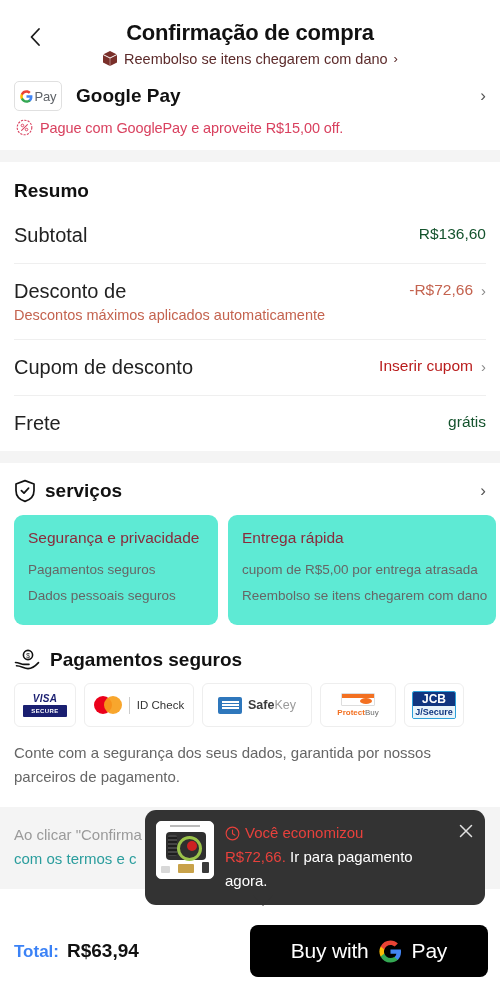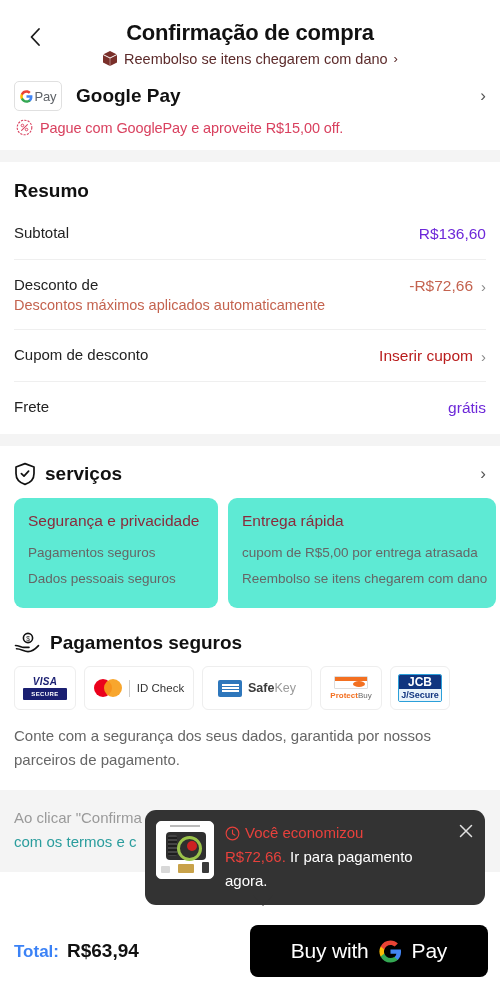--- a/index.html
+++ b/index.html
@@ -57,24 +57,24 @@
   
   .section { padding: 0 14px; }
   .sec-title { font-size: 19px; font-weight: 700; color:#111; padding: 18px 0 6px 0; }
   .row {
     display:flex; align-items:flex-start; justify-content:space-between;
     padding: 16px 0 16px 0; border-bottom: 1px solid #efefef;
     min-height: 52px;
   }
   .row:last-child { border-bottom: none; }
   .row-left { display:flex; flex-direction:column; gap:4px; }
-  .row-label { font-size: 15px; color:#222; }
+  .row-label { font-size: 20px; color:#222; }
   .row-sub { font-size: 14.5px; color:#c4634f; }
   .row-right { display:flex; align-items:center; gap:8px; white-space:nowrap; padding-top:1px;}
-  .row-value { font-size: 15.5px; color:#6d28d9; }
+  .row-value { font-size: 15.5px; color:#14532d; }
   .row-value.accent { color:#c4634f; }
   .row-value.muted { color:#b91c1c; }
   .chev { font-size: 15px; color:#8a8a8a; font-weight:300; }
   .clickable { cursor:pointer;gap:16px; }
 
   
   .srv-head {
     display:flex; align-items:center; gap:9px; padding: 16px 14px 0 14px;
     cursor:pointer; position:relative;
   }
@@ -341,21 +341,21 @@
     <div class="logo-box" style="width:110px">
       <div class="amex">
         <span class="amex-box">
             <b></b>
             <b></b>
             <b></b>
           </span>
         <span class="sk"><b>Safe</b><span>Key</span></span>
       </div>
     </div>
-    <div class="logo-box" style="width:62px">
+    <div class="logo-box" style="width:76px">
       <div class="disc">
         <span class="disc-top"></span>
         <span class="disc-word"><span>Protect</span><em>Buy</em></span>
       </div>
     </div>
     <div class="logo-box" style="width:60px">
       <div class="jcb">
         <span class="jcb-top">JCB</span>
         <span class="jcb-bot">J/Secure</span>
       </div>

